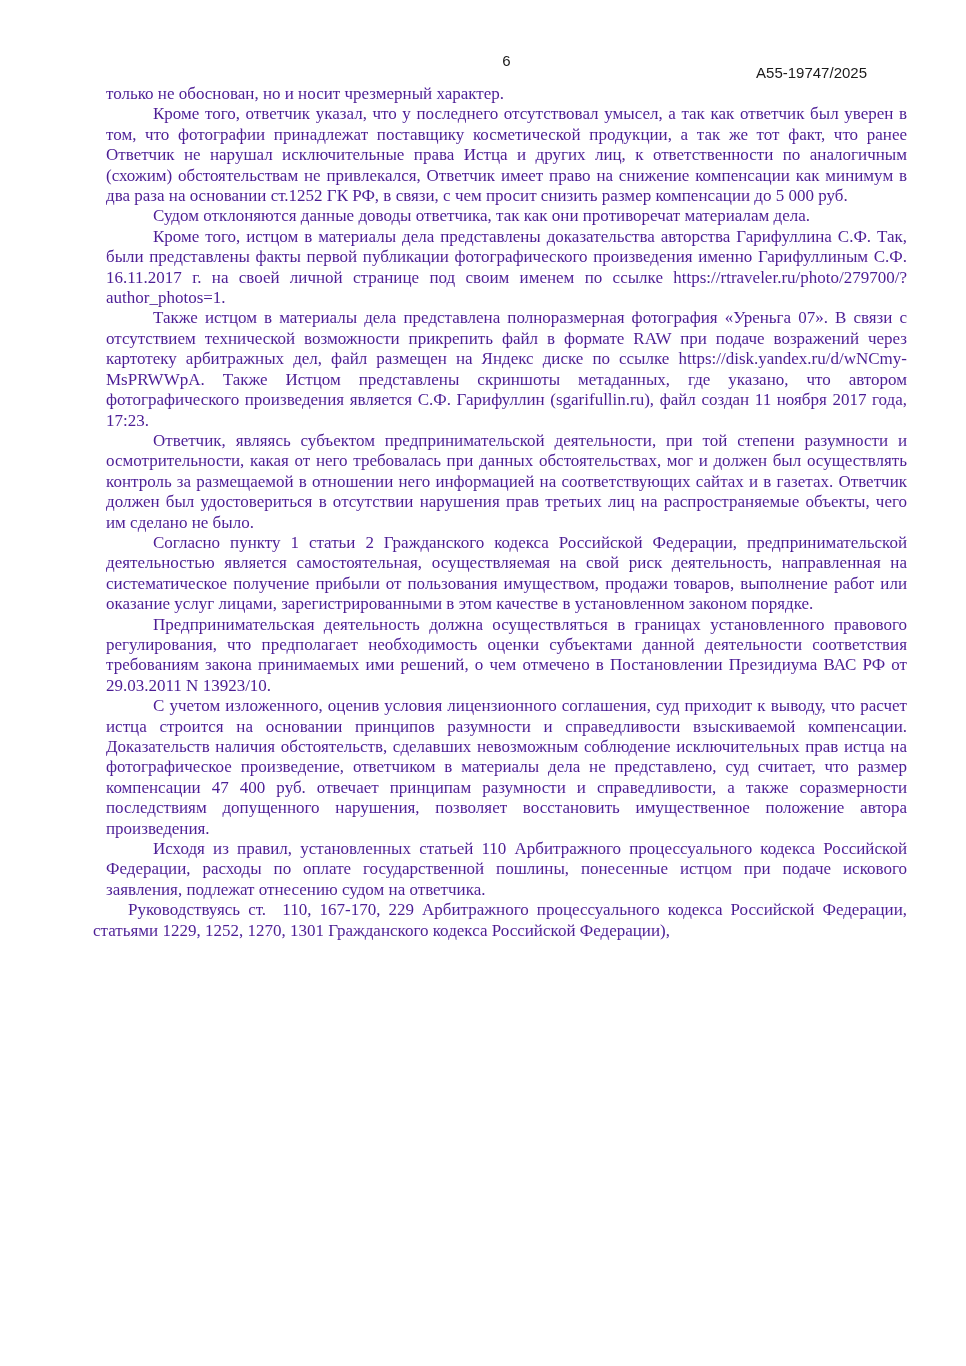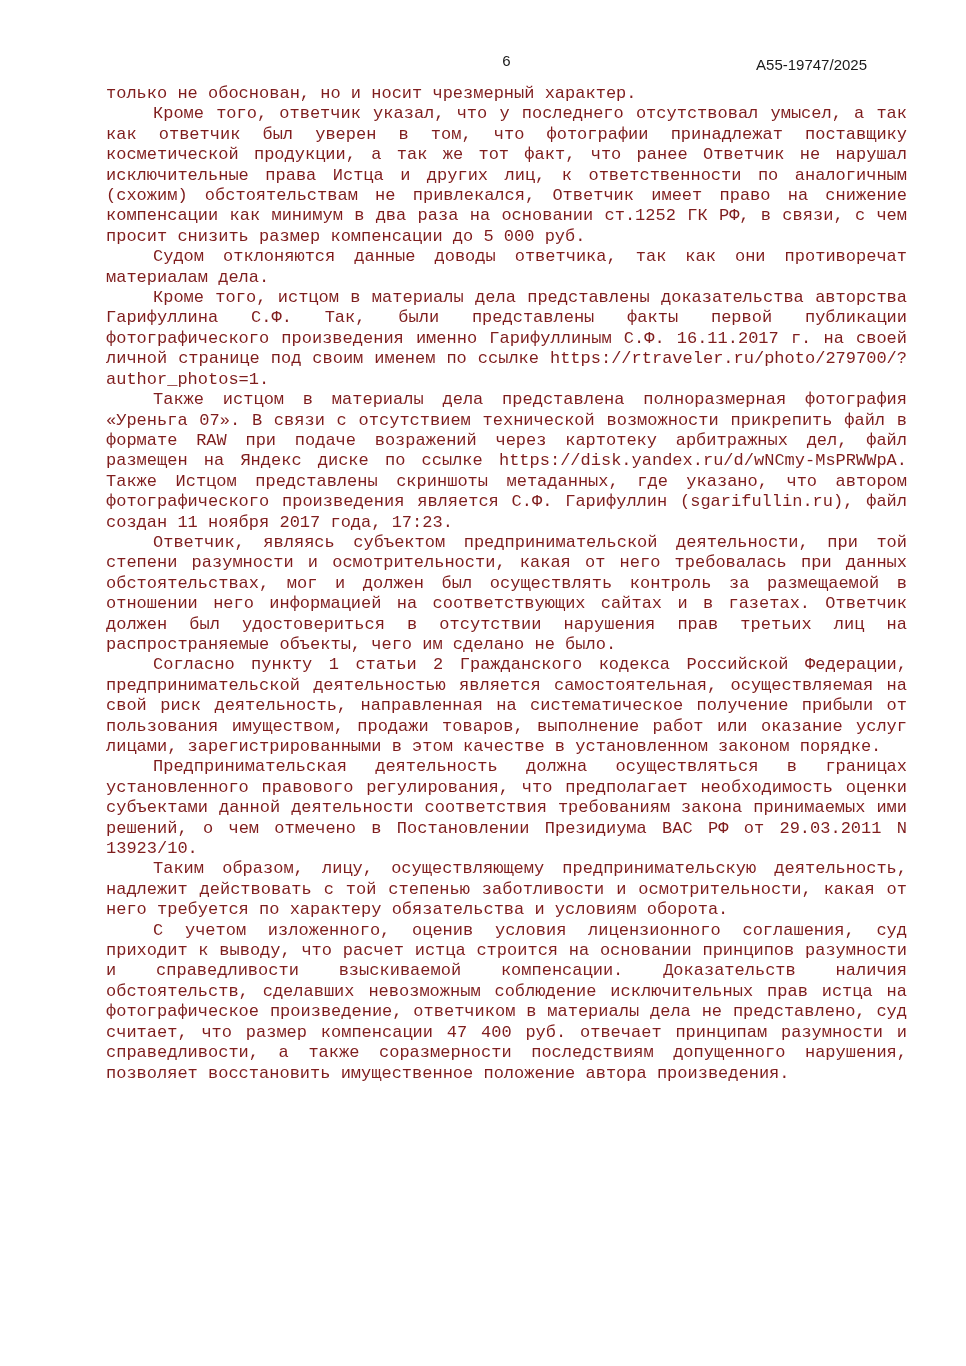--- a/index.html
+++ b/index.html
@@ -27,33 +27,33 @@
   }
   .page-num {
     position: absolute;
     left: 0;
     right: 0;
     text-align: center;
   }
   .case-num {
     position: absolute;
     right: 40px;
-    top: 4px;
+    top: 12px;
     white-space: nowrap;
   }
   .body-text {
     position: absolute;
     top: 84px;
     left: 106px;
     width: 801px;
-    font-family: Liberation Mono, monospace;
+    font-family: Liberation Serif, serif;
     font-size: 17px;
     line-height: 20.4px;
     text-align: justify;
-    color: #7f1d1d;
+    color: #4c1d95;
   }
   p.para {
     margin: 0;
     padding: 0;
   }
   p.para.indent { text-indent: 47px; }
   p.para.none   { text-indent: 0; }
   p.para.outdent {
     margin-left: -13px;
     text-indent: 35px;
@@ -71,16 +71,17 @@
   <div class="body-text">
 
   <p class="para none">только не обоснован, но и носит чрезмерный характер.</p>
       <p class="para indent">Кроме того, ответчик указал, что у последнего отсутствовал умысел, а так как ответчик был уверен в том, что фотографии принадлежат поставщику косметической продукции, а так же тот факт, что ранее Ответчик не нарушал исключительные права Истца и других лиц, к ответственности по аналогичным (схожим) обстоятельствам не привлекался, Ответчик имеет право на снижение компенсации как минимум в два раза на основании ст.1252 ГК РФ, в связи, с чем просит снизить размер компенсации до 5 000 руб.</p>
       <p class="para indent">Судом отклоняются данные доводы ответчика, так как они противоречат материалам дела.</p>
       <p class="para indent">Кроме того, истцом в материалы дела представлены доказательства авторства Гарифуллина С.Ф. Так, были представлены факты первой публикации фотографического произведения именно Гарифуллиным С.Ф. 16.11.2017 г. на своей личной странице под своим именем по ссылке https://rtraveler.ru/photo/279700/?author_photos=1.</p>
       <p class="para indent">Также истцом в материалы дела представлена полноразмерная фотография «Уреньга 07». В связи с отсутствием технической возможности прикрепить файл в формате RAW при подаче возражений через картотеку арбитражных дел, файл размещен на Яндекс диске по ссылке https://disk.yandex.ru/d/wNCmy-MsPRWWpA. Также Истцом представлены скриншоты метаданных, где указано, что автором фотографического произведения является С.Ф. Гарифуллин (sgarifullin.ru), файл создан 11 ноября 2017 года, 17:23.</p>
       <p class="para indent">Ответчик, являясь субъектом предпринимательской деятельности, при той степени разумности и осмотрительности, какая от него требовалась при данных обстоятельствах, мог и должен был осуществлять контроль за размещаемой в отношении него информацией на соответствующих сайтах и в газетах. Ответчик должен был удостовериться в отсутствии нарушения прав третьих лиц на распространяемые объекты, чего им сделано не было.</p>
       <p class="para indent">Согласно пункту 1 статьи 2 Гражданского кодекса Российской Федерации, предпринимательской деятельностью является самостоятельная, осуществляемая на свой риск деятельность, направленная на систематическое получение прибыли от пользования имуществом, продажи товаров, выполнение работ или оказание услуг лицами, зарегистрированными в этом качестве в установленном законом порядке.</p>
       <p class="para indent">Предпринимательская деятельность должна осуществляться в границах установленного правового регулирования, что предполагает необходимость оценки субъектами данной деятельности соответствия требованиям закона принимаемых ими решений, о чем отмечено в Постановлении Президиума ВАС РФ от 29.03.2011 N 13923/10.</p>
-      <p class="para indent">Таким образом, лицу, осуществляющему предпринимательскую деятельность, надлежит действовать с той степенью заботливости и осмотрительности, какая от него требуется по характеру обязательства и условиям оборота.</p>
       <p class="para indent">С учетом изложенного, оценив условия лицензионного соглашения, суд приходит к выводу, что расчет истца строится на основании принципов разумности и справедливости взыскиваемой компенсации. Доказательств наличия обстоятельств, сделавших невозможным соблюдение исключительных прав истца на фотографическое произведение, ответчиком в материалы дела не представлено, суд считает, что размер компенсации 47 400 руб. отвечает принципам разумности и справедливости, а также соразмерности последствиям допущенного нарушения, позволяет восстановить имущественное положение автора произведения.</p>
+      <p class="para indent">Исходя из правил, установленных статьей 110 Арбитражного процессуального кодекса Российской Федерации, расходы по оплате государственной пошлины, понесенные истцом при подаче искового заявления, подлежат отнесению судом на ответчика.</p>
+      <p class="para outdent">Руководствуясь ст.&nbsp; 110, 167-170, 229 Арбитражного процессуального кодекса Российской Федерации, статьями 1229, 1252, 1270, 1301 Гражданского кодекса Российской Федерации),</p>
     </div>
 </div>
 
 </body></html>

